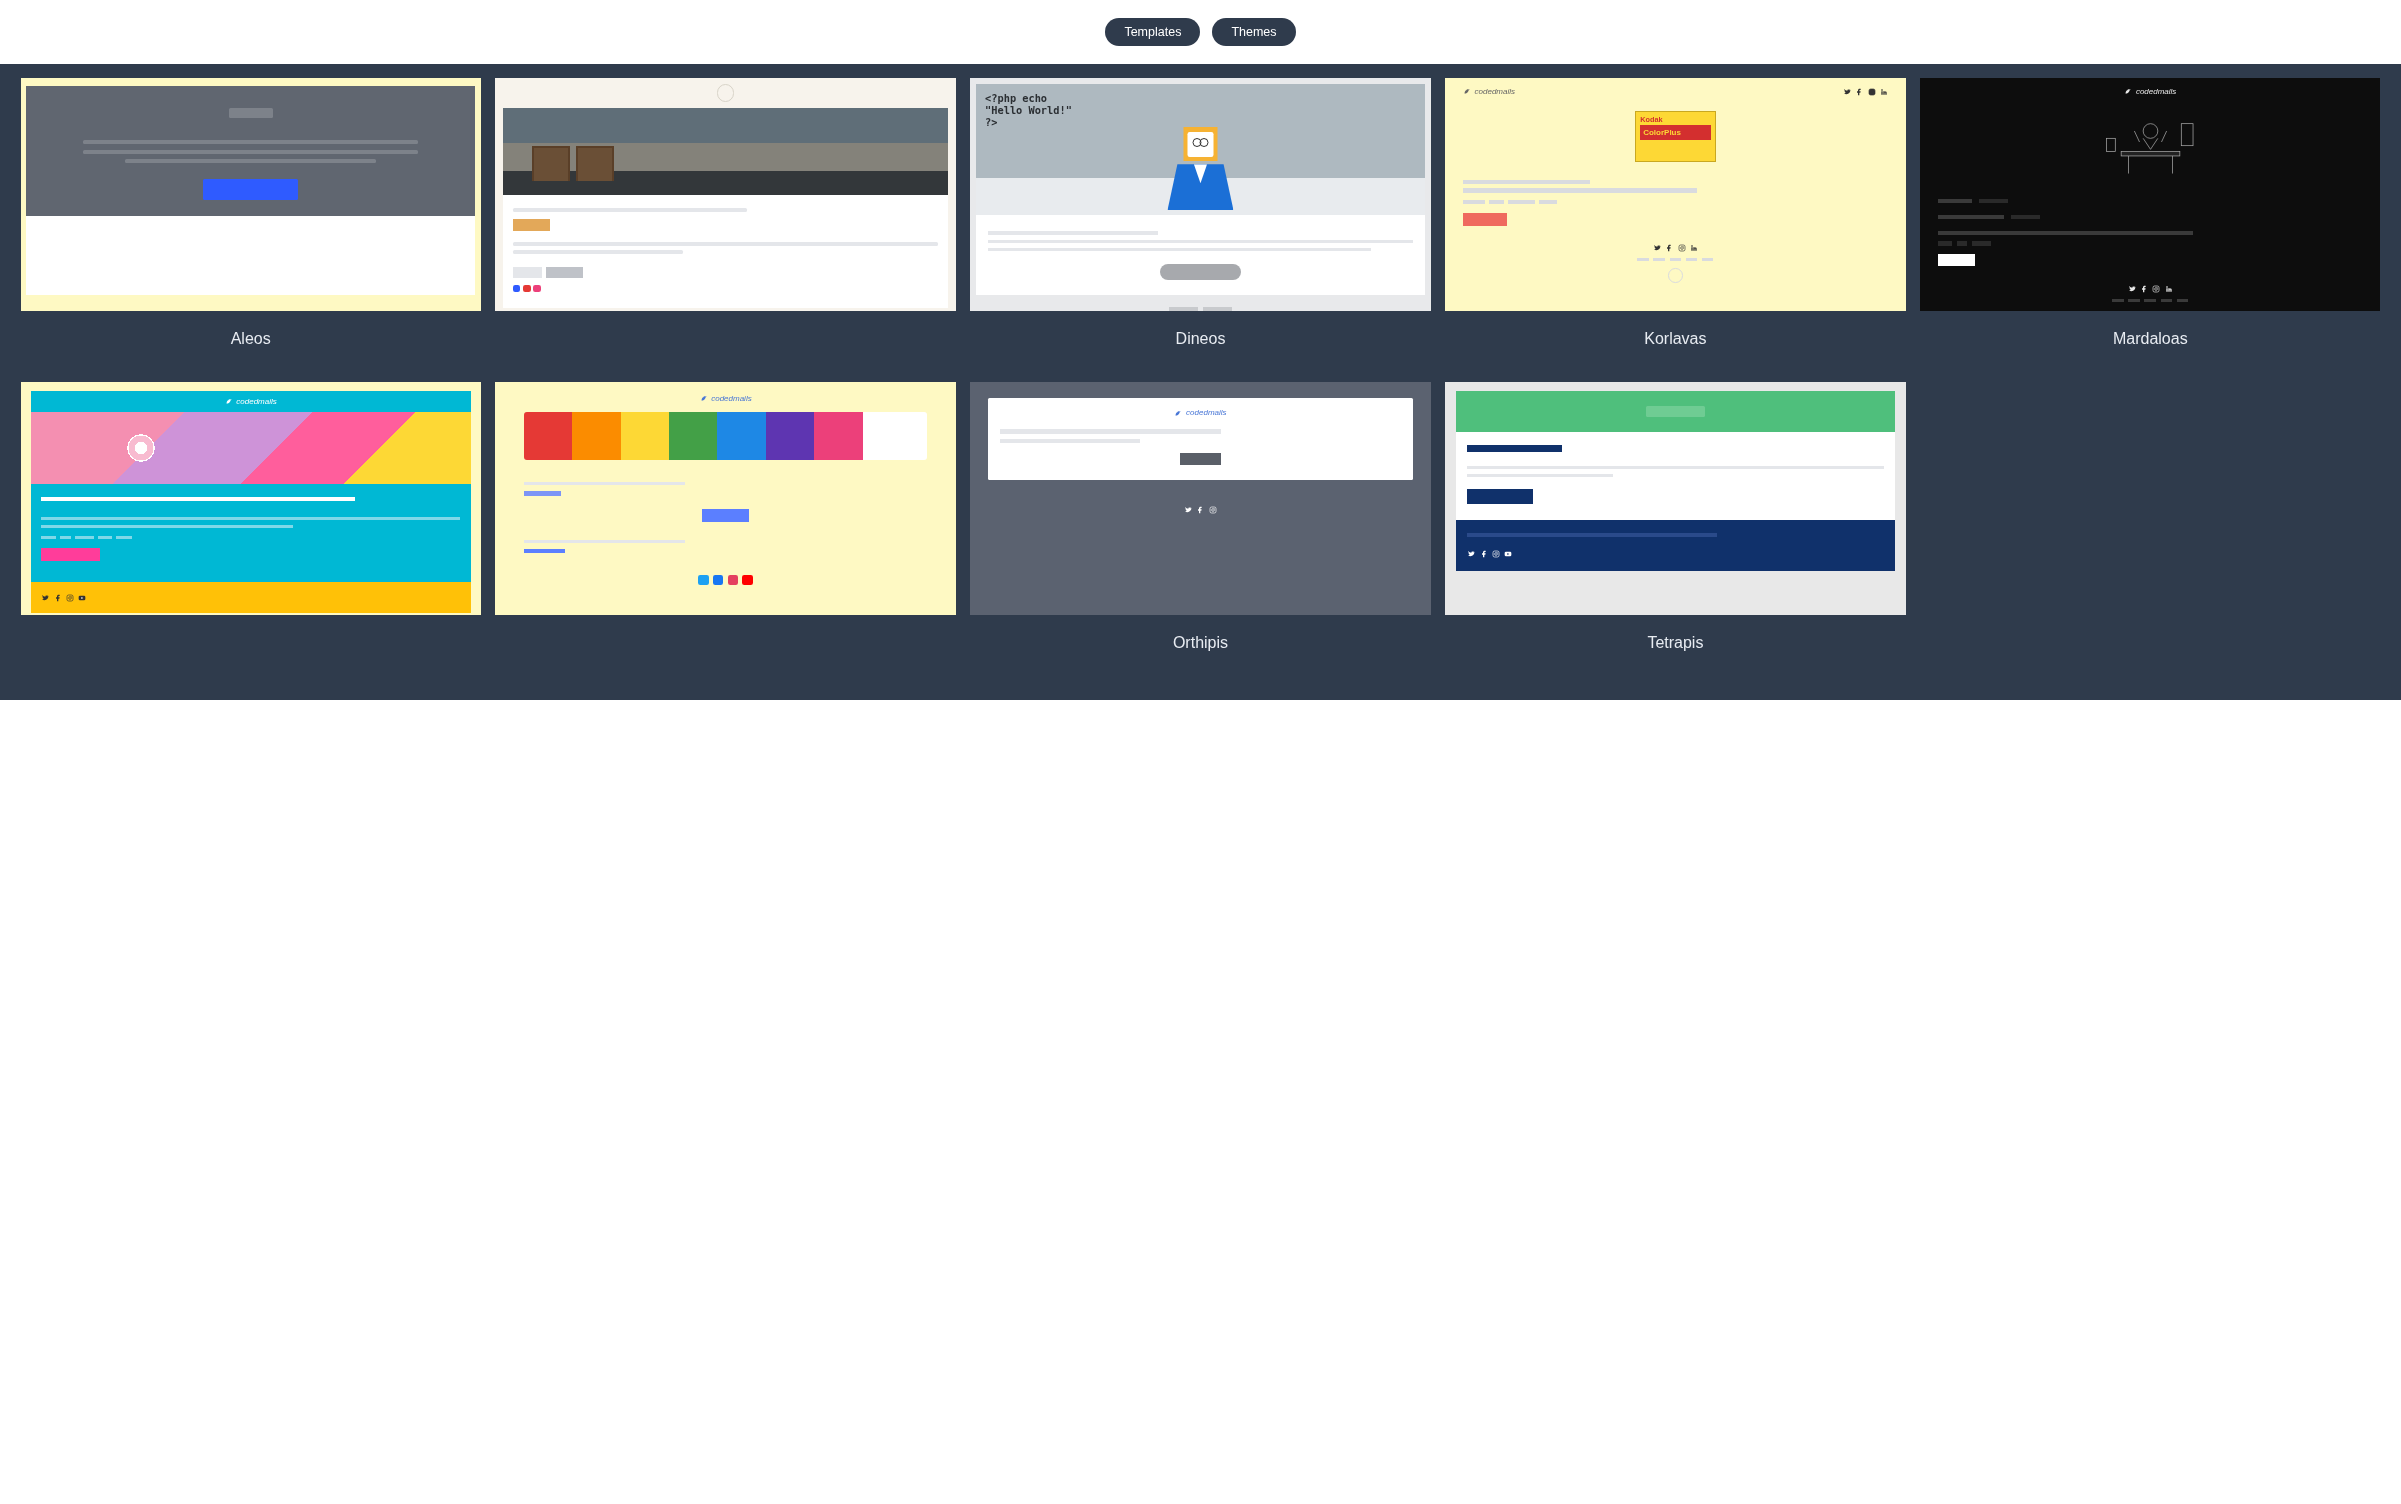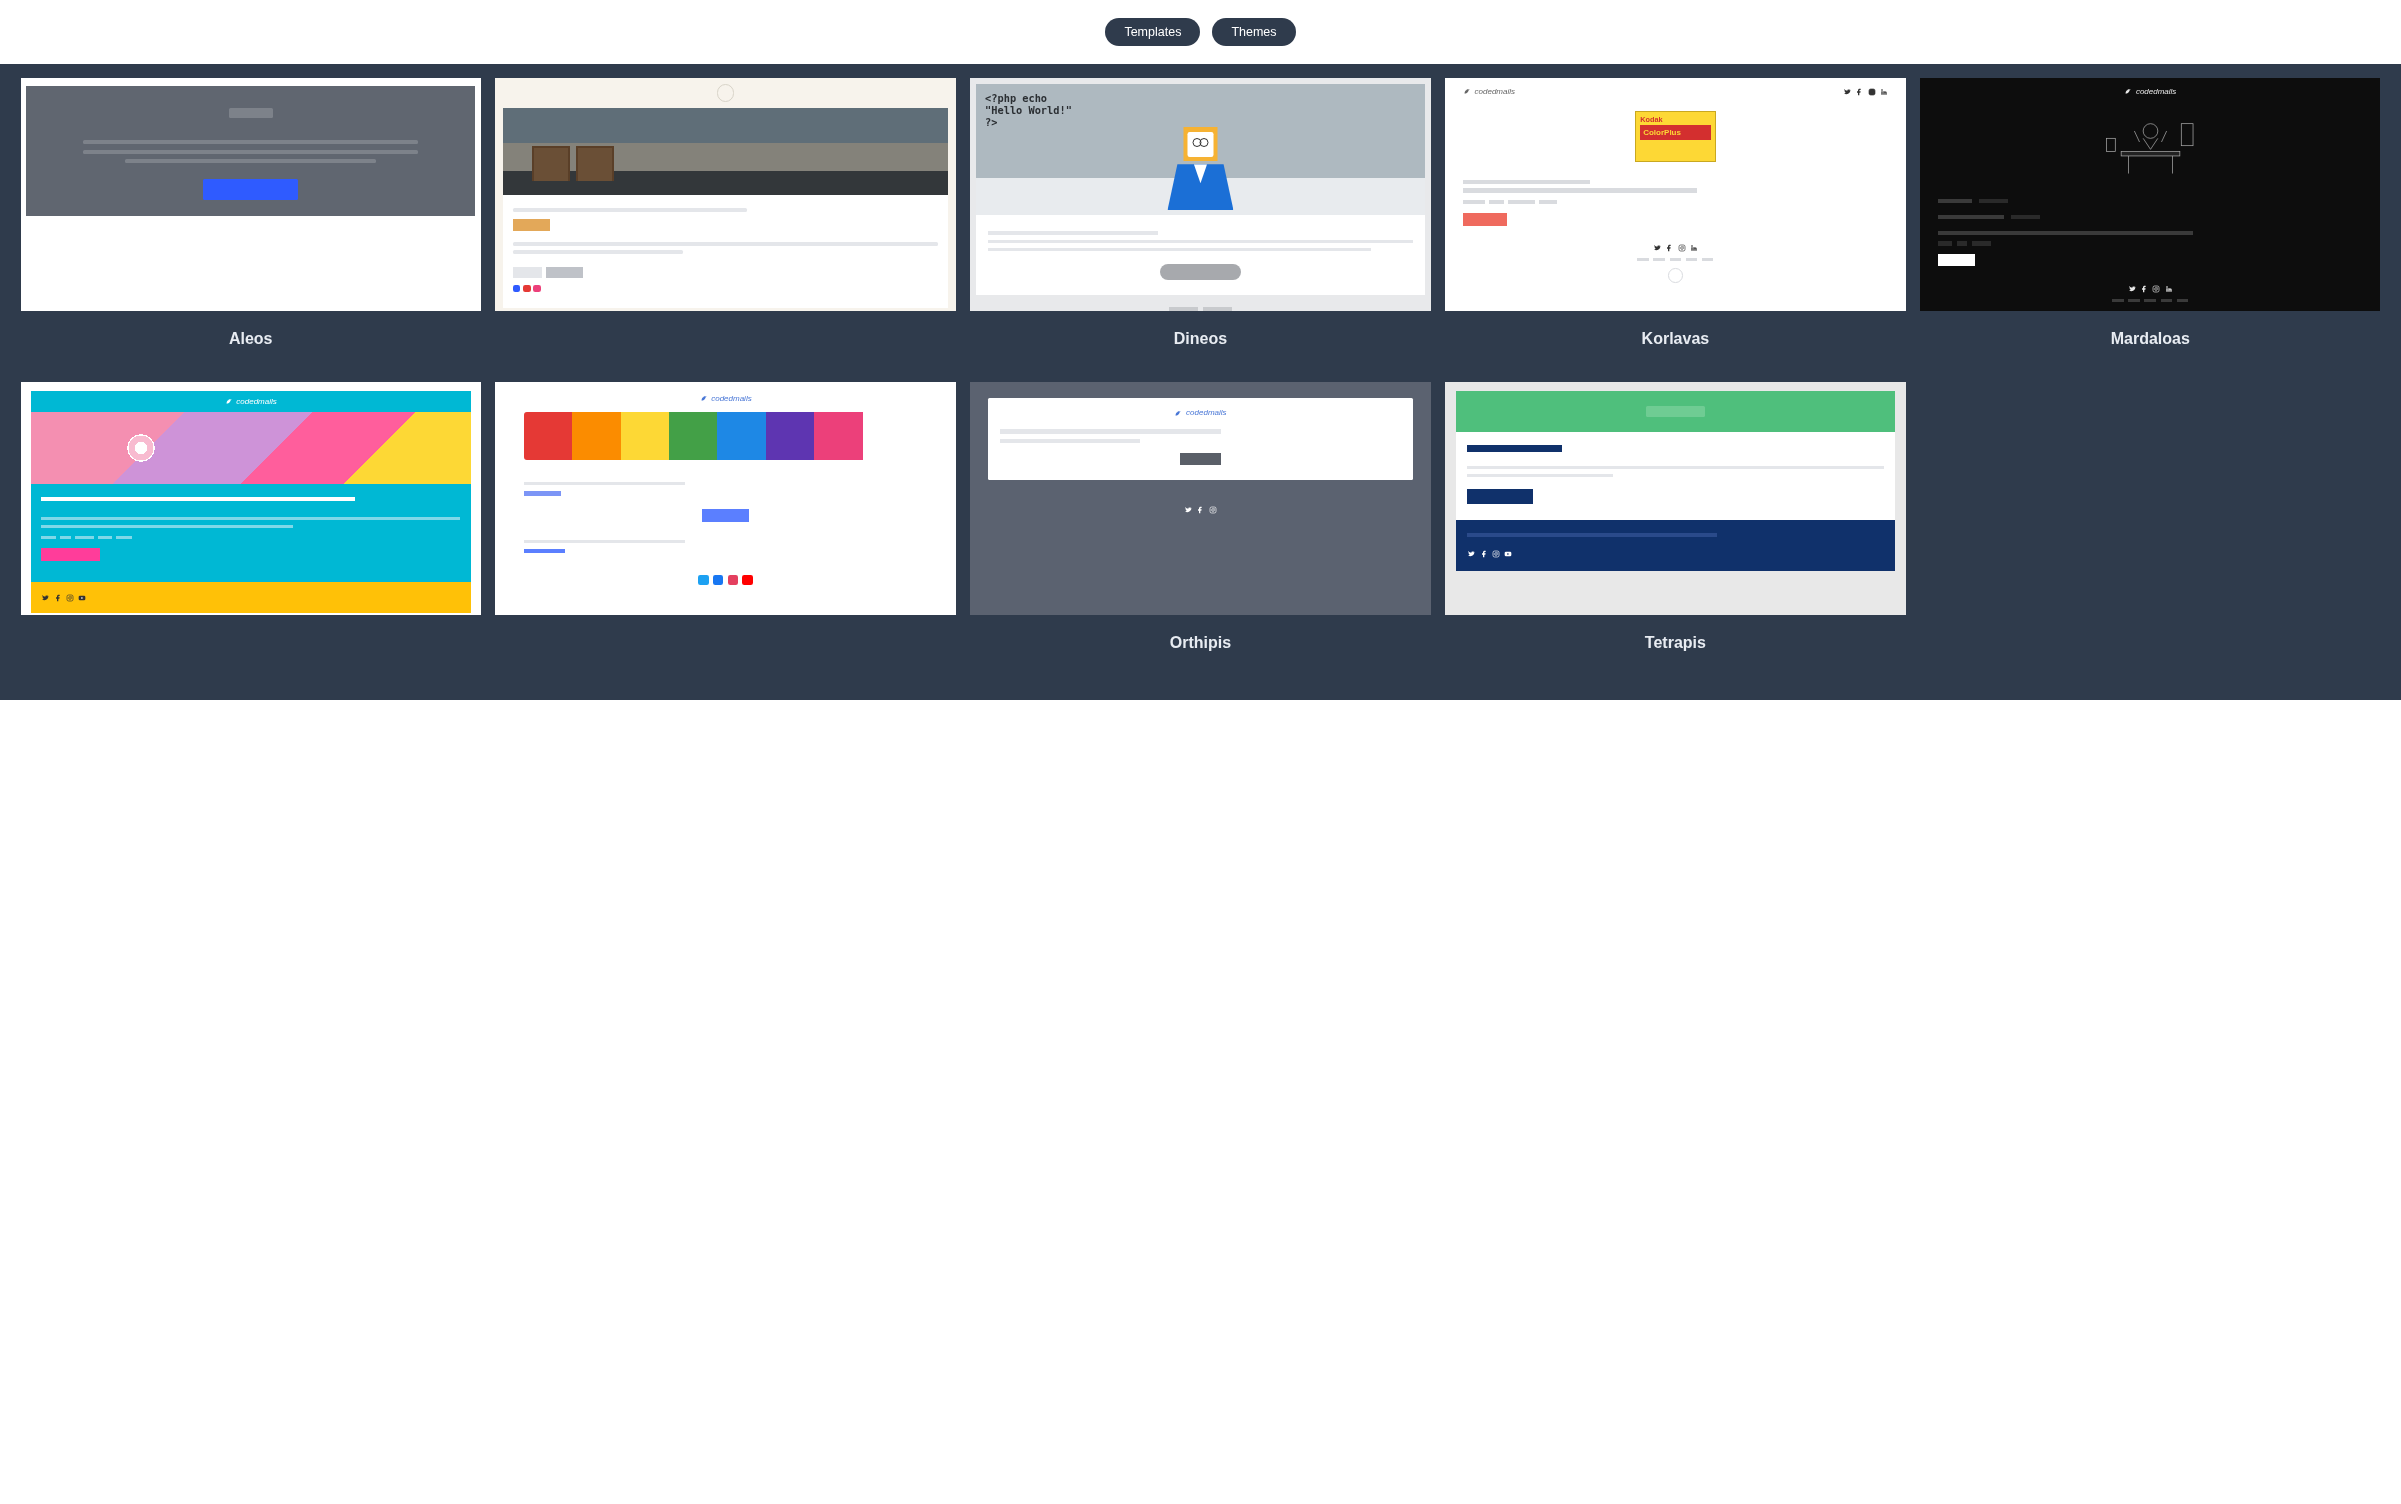--- a/index.html
+++ b/index.html
@@ -6,22 +6,22 @@
 body { font-family: -apple-system, BlinkMacSystemFont, "Segoe UI", sans-serif; background: #fff; }
 
 
 .tabs { display: flex; gap: 12px; justify-content: center; padding: 17.6px 0; background: #fff; }
 .tab { padding: 7.3px 19px; border-radius: 733px; font-size: 12.5px; color: #fff; background: #2F3B4C; cursor: pointer; border: none; }
 
 
 .grid-wrap { background: #2F3B4C; padding: 14.7px 20.6px 29px; }
 .grid { display: grid; grid-template-columns: repeat(5, 1fr); gap: 14.7px; }
 .card { background: #2F3B4C; display: flex; flex-direction: column; cursor: pointer; }
-.thumb { background: #ffffff; height: 233px; overflow: hidden; position: relative; }
-.caption { padding: 19px 7.3px; text-align: center; color: #e8ecf2; font-size: 16px; font-weight: 700; }
+.thumb { background: #fef9c3; height: 233px; overflow: hidden; position: relative; }
+.caption { padding: 19px 7.3px; text-align: center; color: #e8ecf2; font-size: 16px; font-weight: 400; }
 
 
 .aleos-outer { padding: 7.3px 5.9px; }
 .aleos-top { background: #606670; padding: 22px 14.7px 16px; }
 .aleos-title { width: 44px; height: 10.3px; background: #7d828a; margin: 0 auto 22px; border-radius: 1.5px; }
 .aleos-line { height: 4.4px; background: #7d828a; margin: 5.1px 0; border-radius: 1.5px; }
 .aleos-btn { width: 95px; height: 20.6px; background: #2F5BFF; margin: 16px auto 0; border-radius: 1.5px; }
 .aleos-bottom { background: #fff; height: 79px; }
 
 

